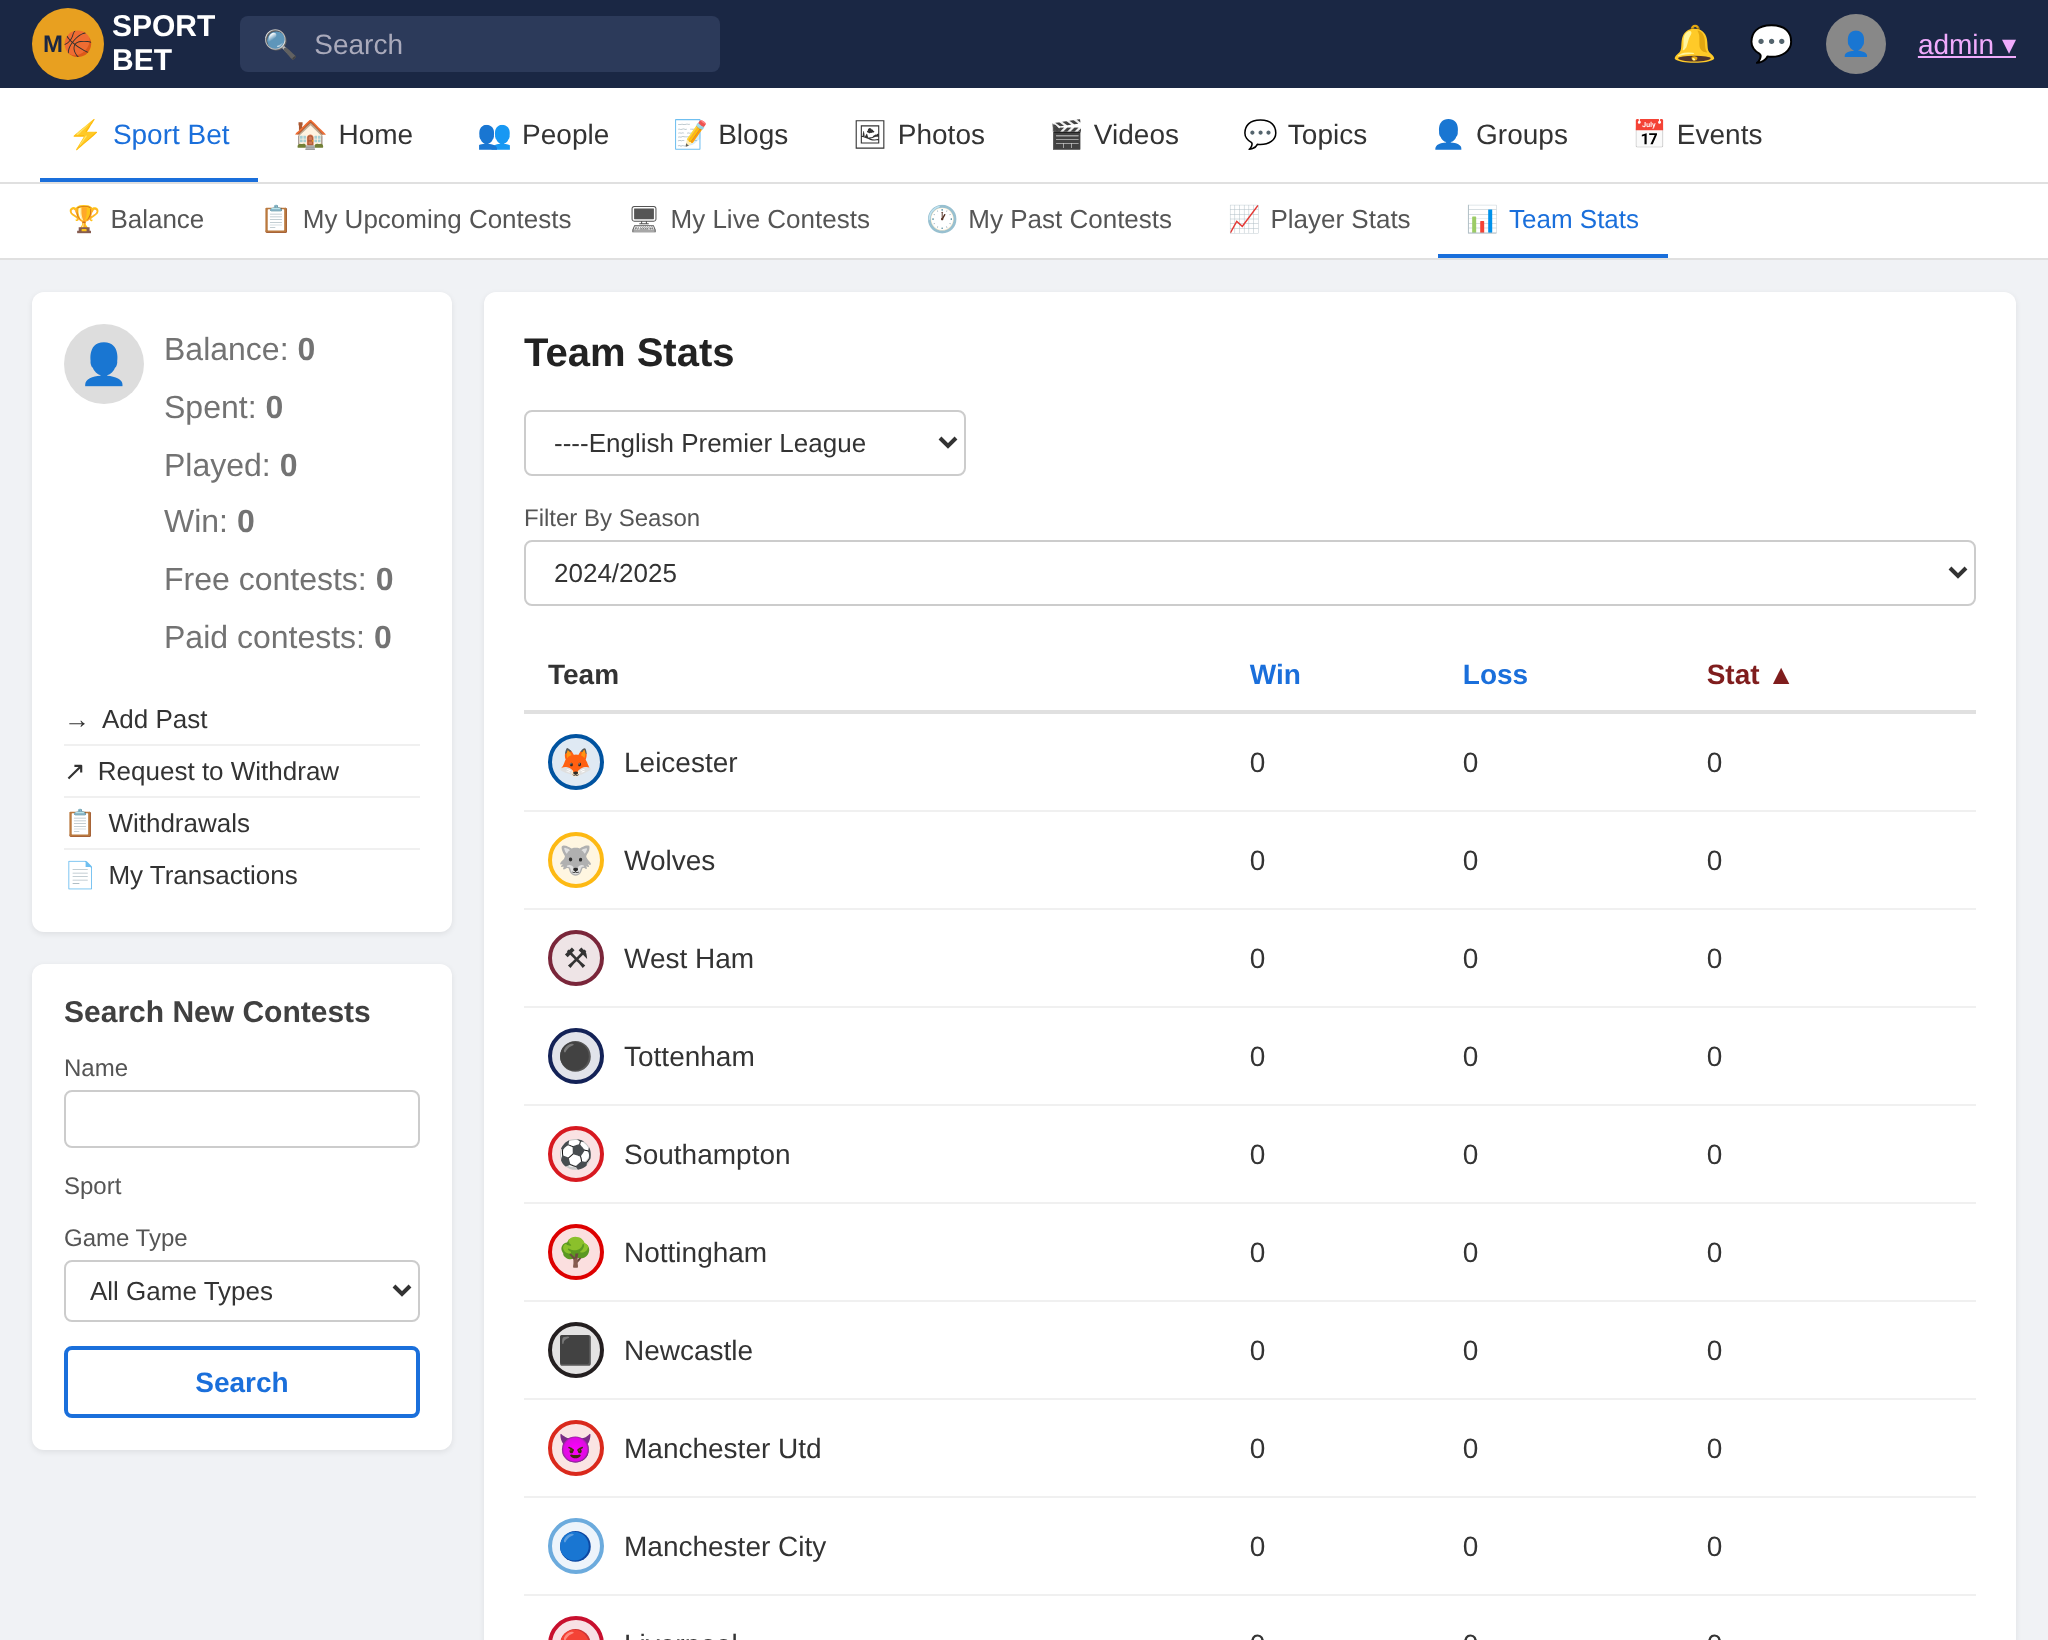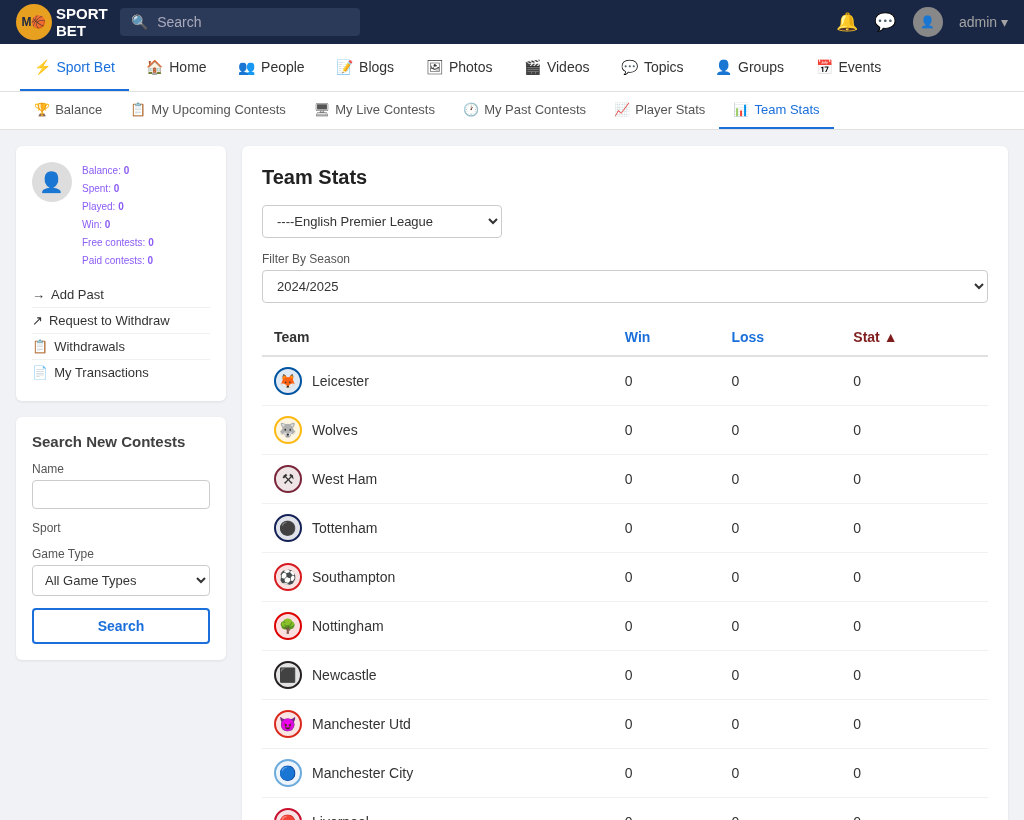--- a/index.html
+++ b/index.html
@@ -42,21 +42,21 @@
       display: flex; align-items: center; gap: 16px;
     }
     .nav-icon { color: #ccc; font-size: 18px; cursor: pointer; }
     .avatar-circle {
       width: 30px; height: 30px;
       background: #888;
       border-radius: 50%;
       display: flex; align-items: center; justify-content: center;
       color: white; font-size: 12px;
     }
-    .admin-label { color: #a3a3a3; font-size: 14px; cursor: pointer; }
+    .admin-label { color: #f0abfc; font-size: 14px; cursor: pointer; text-decoration: underline; }
 
     
     .sec-nav {
       background: white;
       display: flex;
       align-items: center;
       padding: 0 20px;
       height: 48px;
       border-bottom: 1px solid #e0e0e0;
       gap: 4px;
@@ -127,21 +127,21 @@
       align-items: flex-start;
     }
     .user-avatar {
       width: 40px; height: 40px;
       border-radius: 50%;
       background: #ddd;
       display: flex; align-items: center; justify-content: center;
       color: #888; font-size: 20px;
       flex-shrink: 0;
     }
-    .user-stats { font-size: 10px; line-height: 1.8; color: #8b5cf6; }
+    .user-stats { font-size: 16px; line-height: 1.8; color: #737373; }
     .user-stats .val { font-weight: bold; }
     .sidebar-links { margin-top: 12px; }
     .sidebar-link {
       display: flex; align-items: center; gap: 6px;
       padding: 5px 0;
       font-size: 13px;
       color: #333;
       cursor: pointer;
       border-bottom: 1px solid #f0f0f0;
     }
@@ -199,21 +199,21 @@
       color: #222;
       margin-bottom: 16px;
     }
     .league-select {
       border: 1px solid #ccc;
       border-radius: 4px;
       padding: 7px 10px;
       font-size: 13px;
       color: #333;
       background: white;
-      width: 240px;
+      width: 221px;
       margin-bottom: 14px;
     }
     .filter-row {
       display: flex;
       gap: 16px;
       margin-bottom: 16px;
     }
     .filter-group { flex: 1; }
     .filter-label { font-size: 12px; color: #555; margin-bottom: 4px; display: block; }
     .filter-select {

